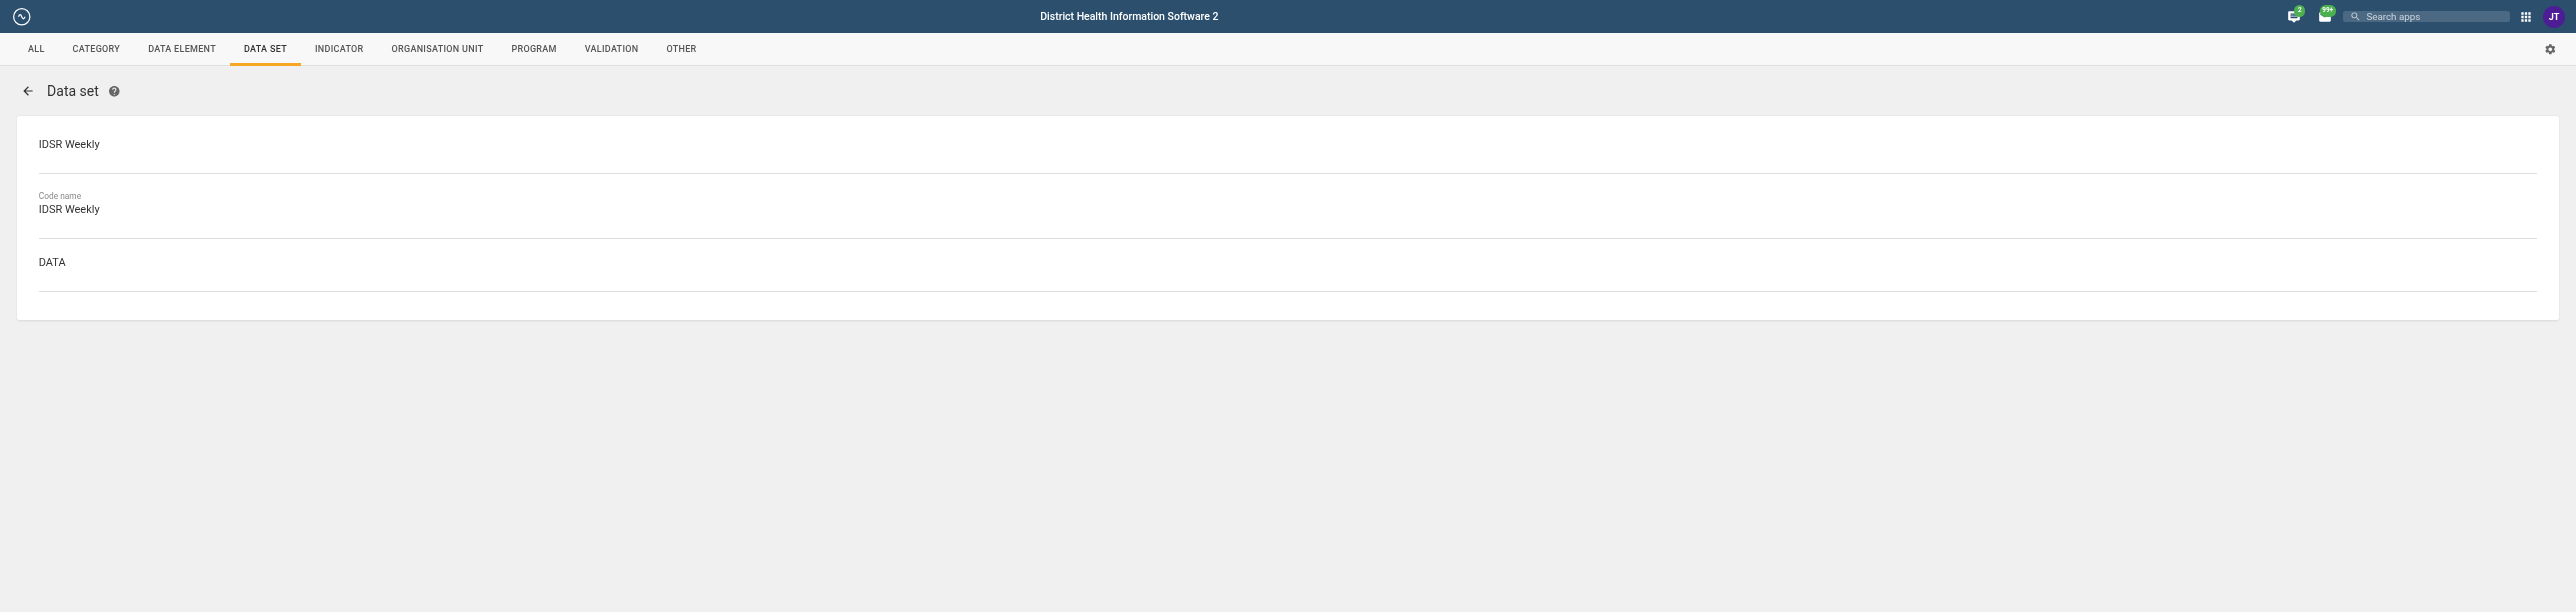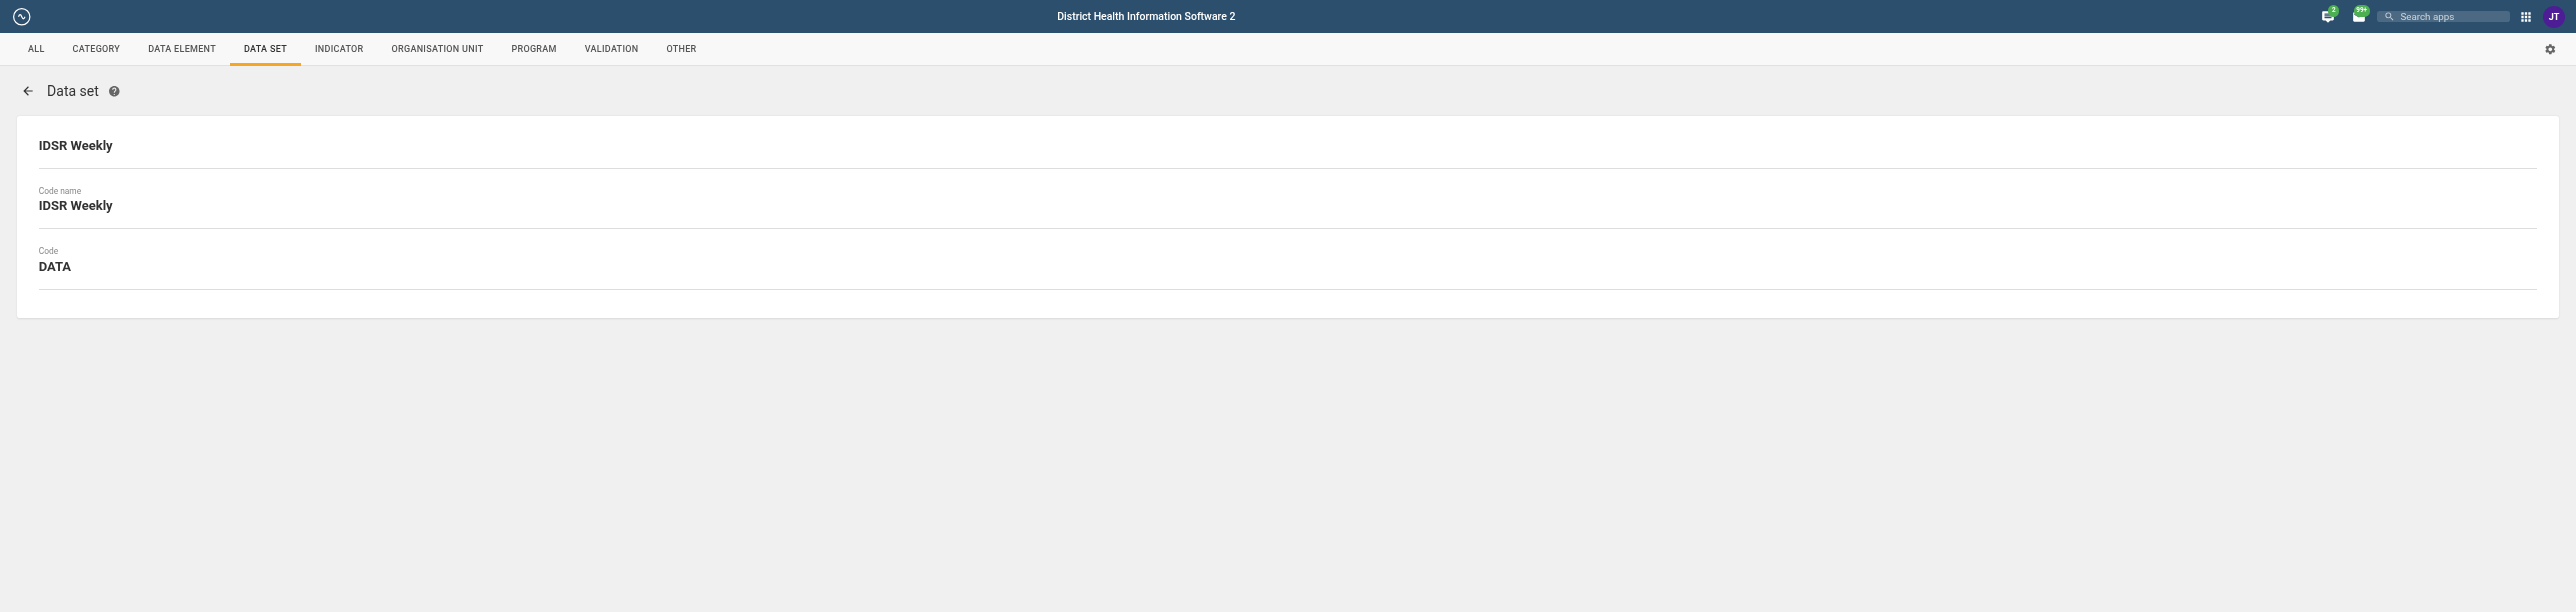--- a/index.html
+++ b/index.html
@@ -80,21 +80,21 @@
       line-height: 9.8px;
     }
 
     .search-container {
       display: flex;
       align-items: flex-end;
       background: rgba(255,255,255,0.15);
       border-radius: 2.8px;
       padding: 0 7px;
       gap: 5.6px;
-      width: 133px;
+      width: 167px;
       cursor: text;
     }
 
     .search-input-fake {
       color: rgba(255,255,255,0.7);
       font-size: 9.8px;
       flex: 1;
     }
 
     .apps-grid-icon {
@@ -224,26 +224,25 @@
     }
 
     .field-label {
       font-size: 8.4px;
       color: #888;
       margin-bottom: 2.8px;
       display: block;
     }
 
     .field-value {
-      font-size: 13px;
+      font-size: 11px;
       color: #333;
-      padding-bottom: 15px;
+      padding-bottom: 22px;
       border-bottom: 0.7px solid #ddd;
       display: block;
-      font-weight: bold;
     }
   </style>
 </head>
 <body>
 
 <div class="topbar">
   <div class="topbar-logo">
     <svg viewBox="0 0 24 24" fill="none" xmlns="http://www.w3.org/2000/svg">
       <circle cx="12" cy="12" r="10" stroke="white" stroke-width="1.5"></circle>
       <path d="M8 12 Q10 7 12 12 Q14 17 16 12" stroke="white" stroke-width="1.5" fill="none"></path>
@@ -346,18 +345,17 @@
     <div class="form-field">
       <span class="field-value">IDSR Weekly</span>
     </div>
 
     <div class="form-field">
       <span class="field-label">Code name</span>
       <span class="field-value">IDSR Weekly</span>
     </div>
 
     <div class="form-field">
-      <span class="field-label">Code</span>
       <span class="field-value">DATA</span>
     </div>
   </div>
 </div>
 
 
 </body></html>

